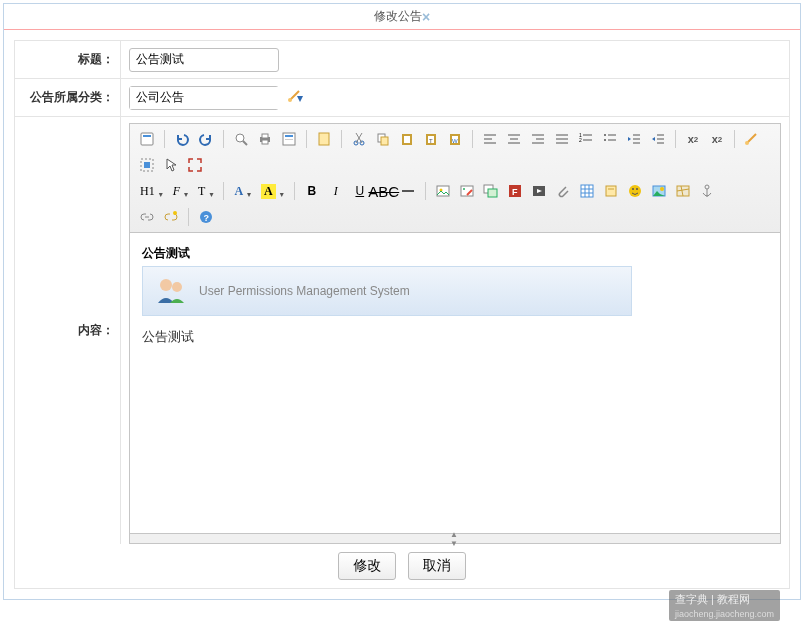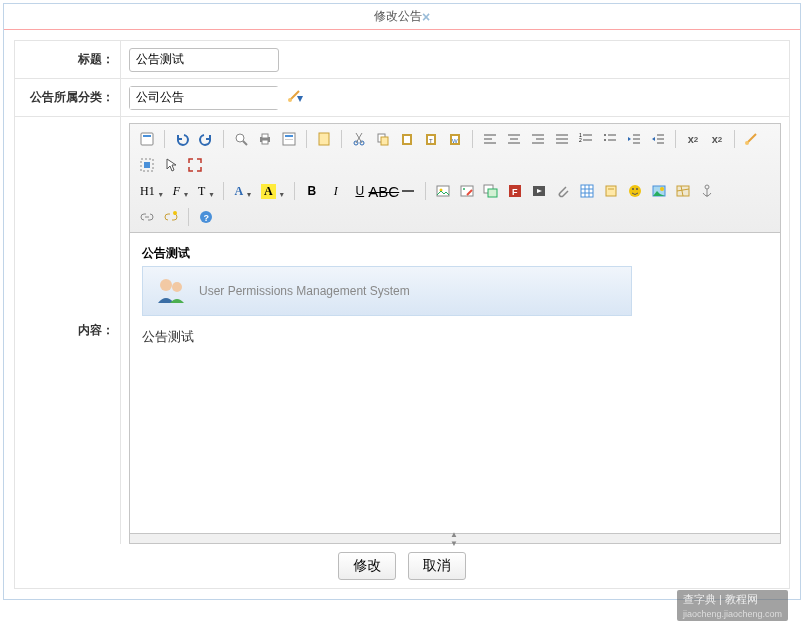--- a/index.html
+++ b/index.html
@@ -189,21 +189,21 @@
       border: 1px solid #bbb;
       background: linear-gradient(#fff, #eee);
       border-radius: 3px;
       cursor: pointer;
       font-size: 14px;
       margin: 0 4px;
     }
     .watermark {
       position: absolute;
       bottom: 8px;
-      right: 16px;
+      right: 24px;
       background: rgba(100,100,100,0.6);
       color: #eee;
       font-size: 11px;
       padding: 2px 6px;
       border-radius: 2px;
     }
     .watermark .sub { font-size: 9px; color: #ddd; }
   </style>
 </head>
 <body>

